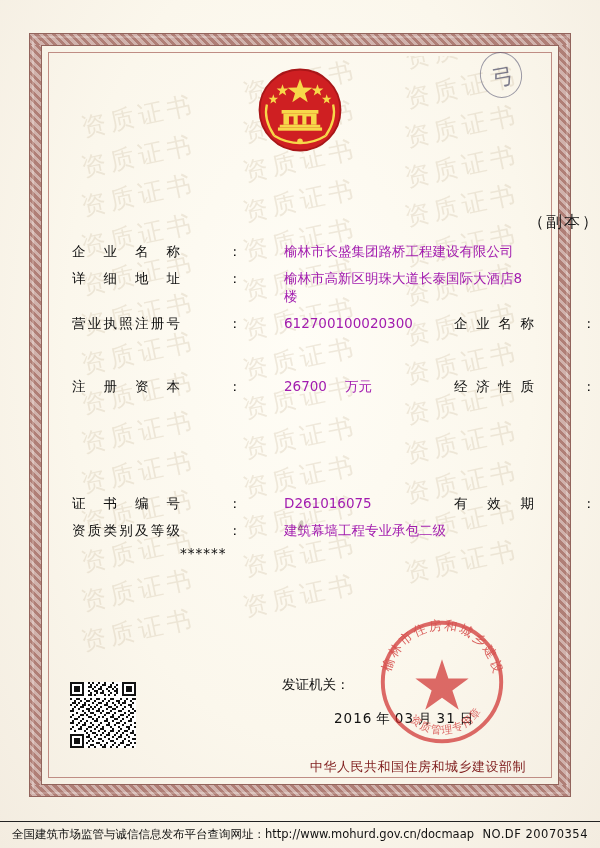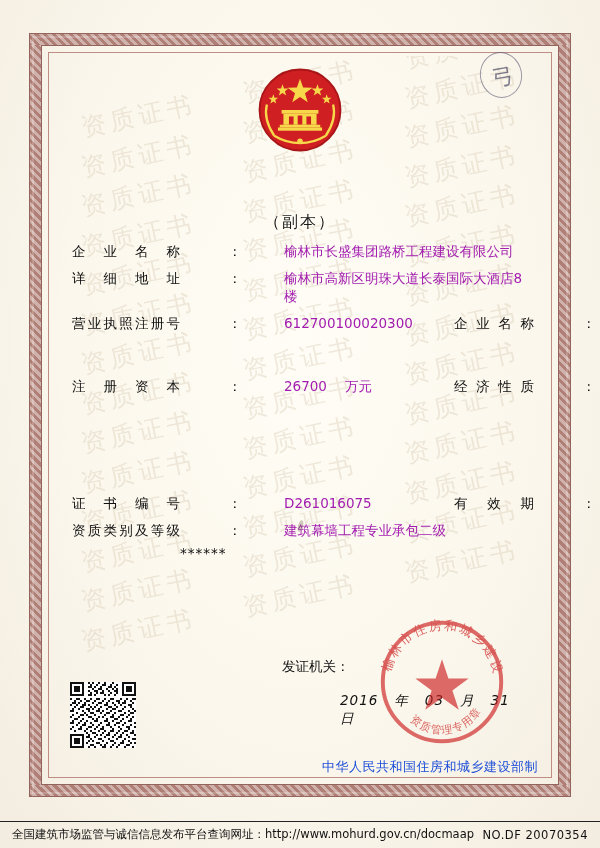--- a/index.html
+++ b/index.html
@@ -123,21 +123,21 @@
     font-weight: bold;
     letter-spacing: 7px;
     color: #1b1b1b;
     font-family: "DejaVu Sans", sans-serif;
   }
   .subtitle {
     position: absolute;
     top: 212px;
     left: 0;
     width: 100%;
-    text-align: center;
+    text-align: right;
     font-size: 16px;
     color: #1b1b1b;
     letter-spacing: 2px;
     font-family: "DejaVu Sans", sans-serif;
   }
 
   
   .fields {
     position: absolute;
     left: 72px;
@@ -220,27 +220,27 @@
   }
   .issuer-line {
     margin-bottom: 16px;
     padding-left: 0px;
   }
   .issue-date {
     font-size: 13.5px;
     letter-spacing: 1px;
     padding-left: 50px;
   }
-  .issue-date span { margin: 0 8px; font-style: italic; }
+  .issue-date span { margin: 0 2px; }
   .ministry {
     position: absolute;
-    right: 62px;
+    right: 74px;
     bottom: 72px;
     font-size: 13px;
-    color: #1d4ed8;
+    color: #7f1d1d;
     letter-spacing: 0.5px;
   }
 
   
   .seal {
     position: absolute;
     right: 84px;
     bottom: 92px;
     width: 148px;
     height: 148px;
@@ -276,21 +276,21 @@
     position: absolute;
     left: 0;
     bottom: 6px;
     width: 100%;
     border-top: 1px solid #222;
     padding-top: 5px;
   }
   .footer-inner {
     display: flex;
     justify-content: space-between;
-    align-items: flex-end;
+    align-items: flex-start;
     padding: 0 12px;
     font-size: 11.5px;
     color: #111;
   }
   .footer-right {
     font-size: 11.5px;
     letter-spacing: 0.5px;
   }
   .smudge {
     position: absolute;

